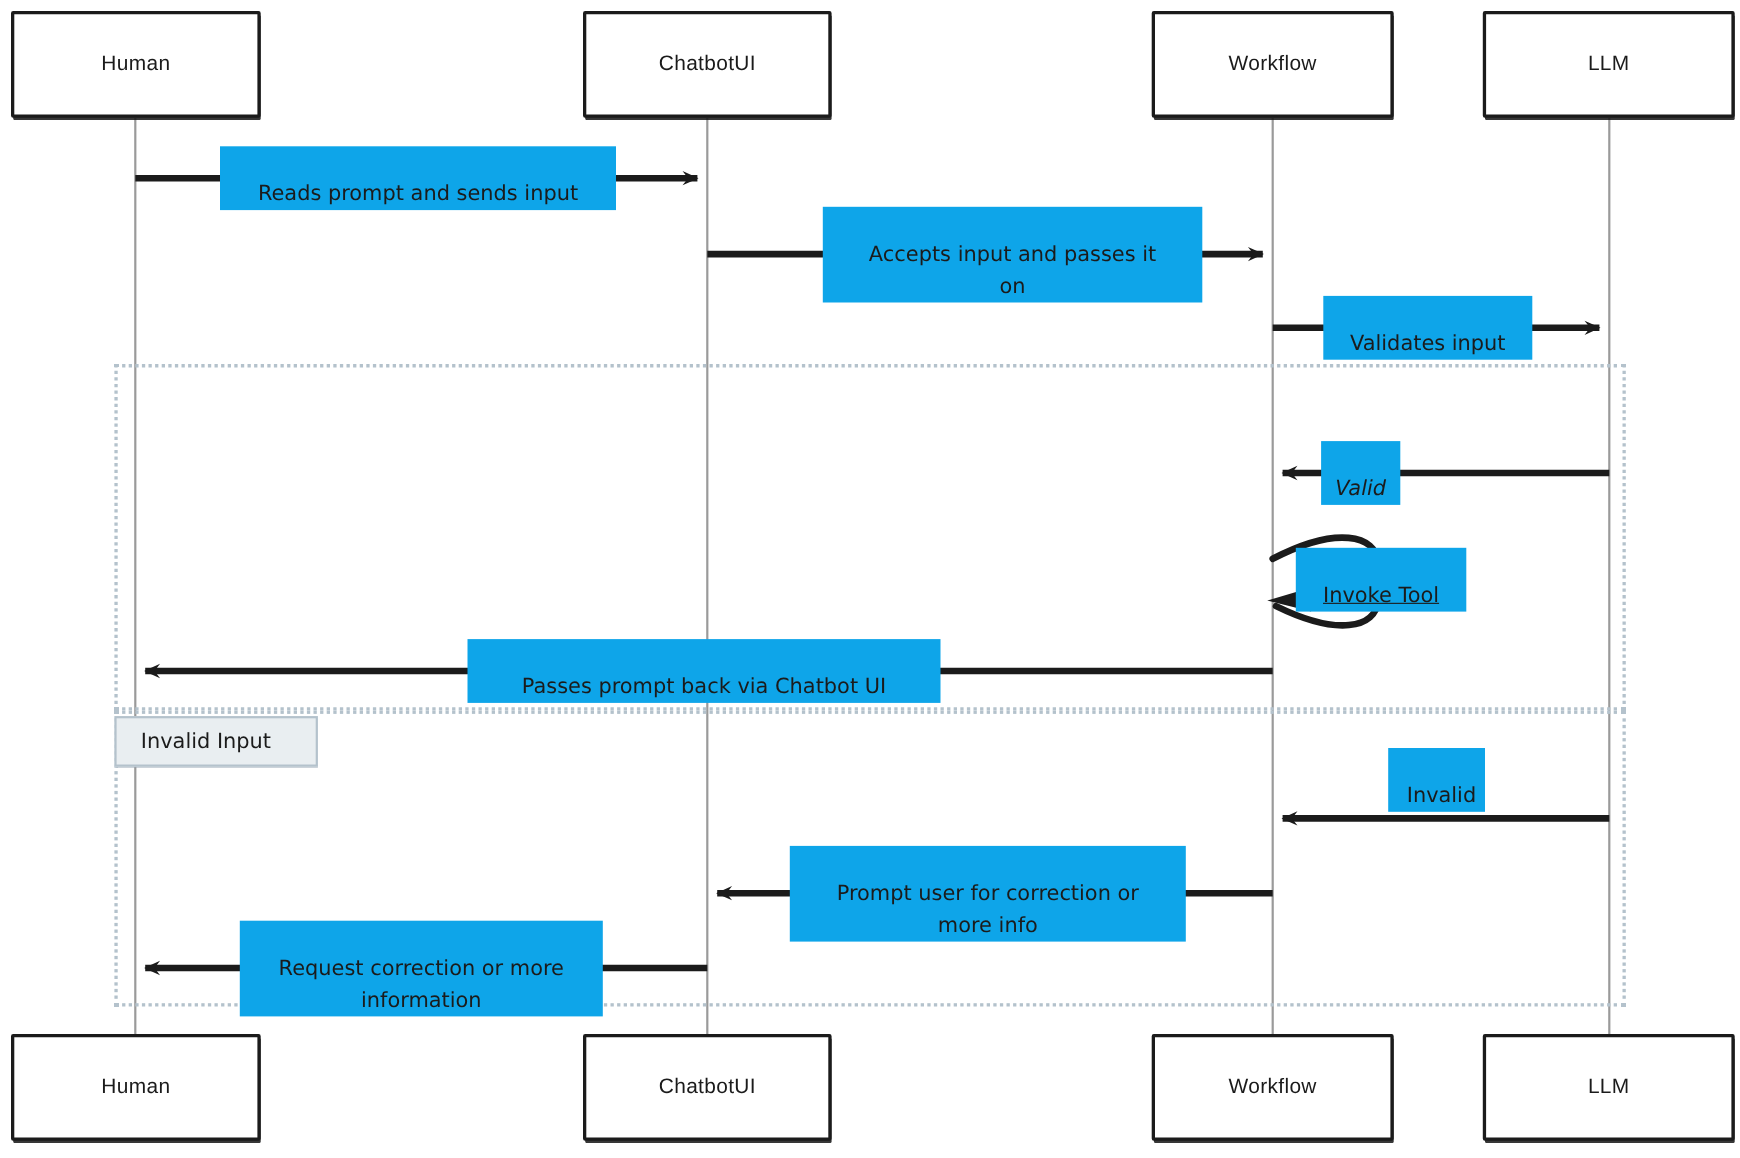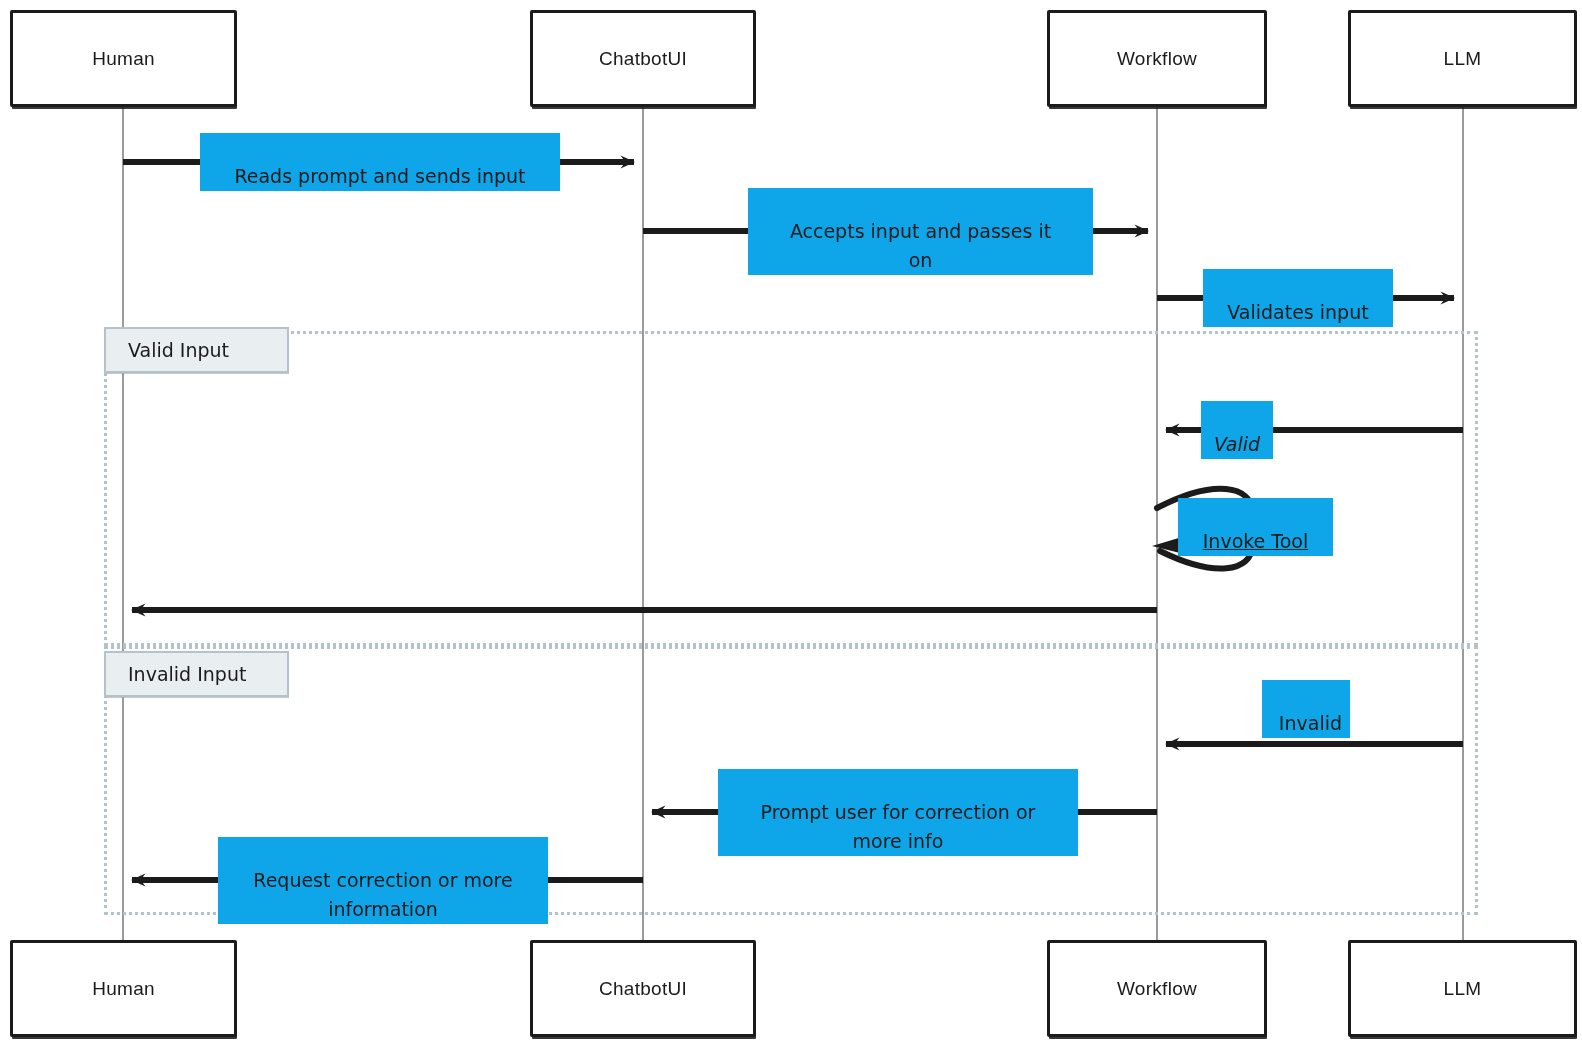--- a/index.html
+++ b/index.html
@@ -100,23 +100,20 @@
   <div class="actor-box" style="left:1047px;top:10px;width:220px;height:97px;">
     <span class="actor-label">Workflow</span>
   </div>
   <div class="actor-box" style="left:1348px;top:10px;width:229px;height:97px;">
     <span class="actor-label">LLM</span>
   </div>
 
   <div class="frame" style="left:104px;top:331px;width:1374px;height:315px;"></div>
   <div class="frame" style="left:104px;top:646px;width:1374px;height:269px;"></div>
 
-  <div class="frame-label" style="left:104px;top:327px;width:185px;height:46px;">
-    <span>Valid Input</span>
-  </div>
   <div class="frame-label" style="left:104px;top:651px;width:185px;height:46px;">
     <span>Invalid Input</span>
   </div>
 
   <div class="msg-label" style="left: 200px; top: 133px; width: 360px;">
     <span>Reads prompt and sends input</span>
   </div>
 
   <div class="msg-label" style="left: 748px; top: 187.5px; width: 345px;">
     <span>Accepts input and passes it
@@ -128,20 +125,23 @@
   </div>
 
   <div class="msg-label" style="left: 1201px; top: 401px; width: 72px; font-style: italic;">
     <span>Valid</span>
   </div>
 
   <div class="msg-label" style="left: 1178px; top: 498px; width: 155px; text-decoration: underline;">
     <span>Invoke Tool</span>
   </div>
 
+  <div class="msg-label" style="left: 425px; top: 581px; width: 430px;">
+    <span>Passes prompt back via Chatbot UI</span>
+  </div>
 
   <div class="msg-label" style="left: 1262px; top: 680px; width: 88px; text-align: right;">
     <span>Invalid</span>
   </div>
 
   <div class="msg-label" style="left: 218px; top: 836.5px; width: 330px;">
     <span>Request correction or more
 information</span>
   </div>
 

